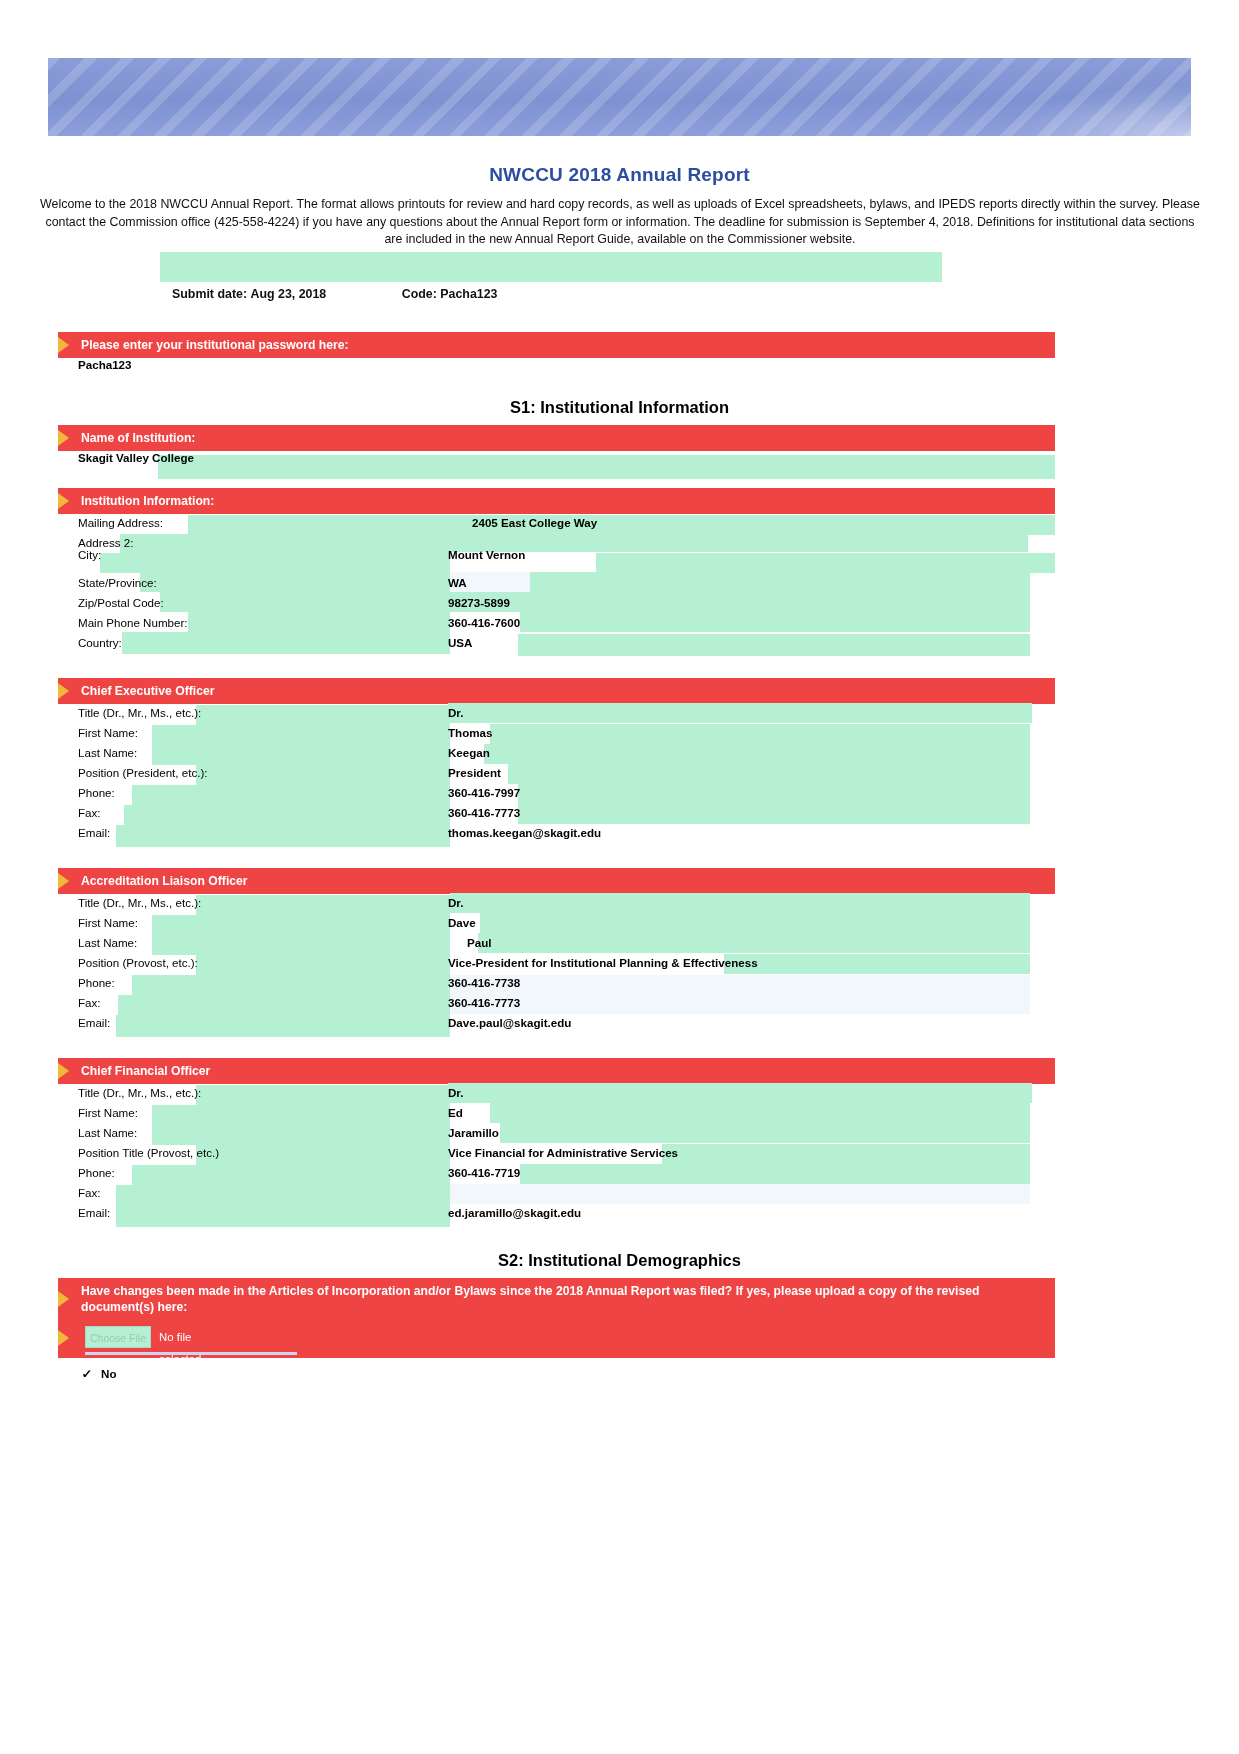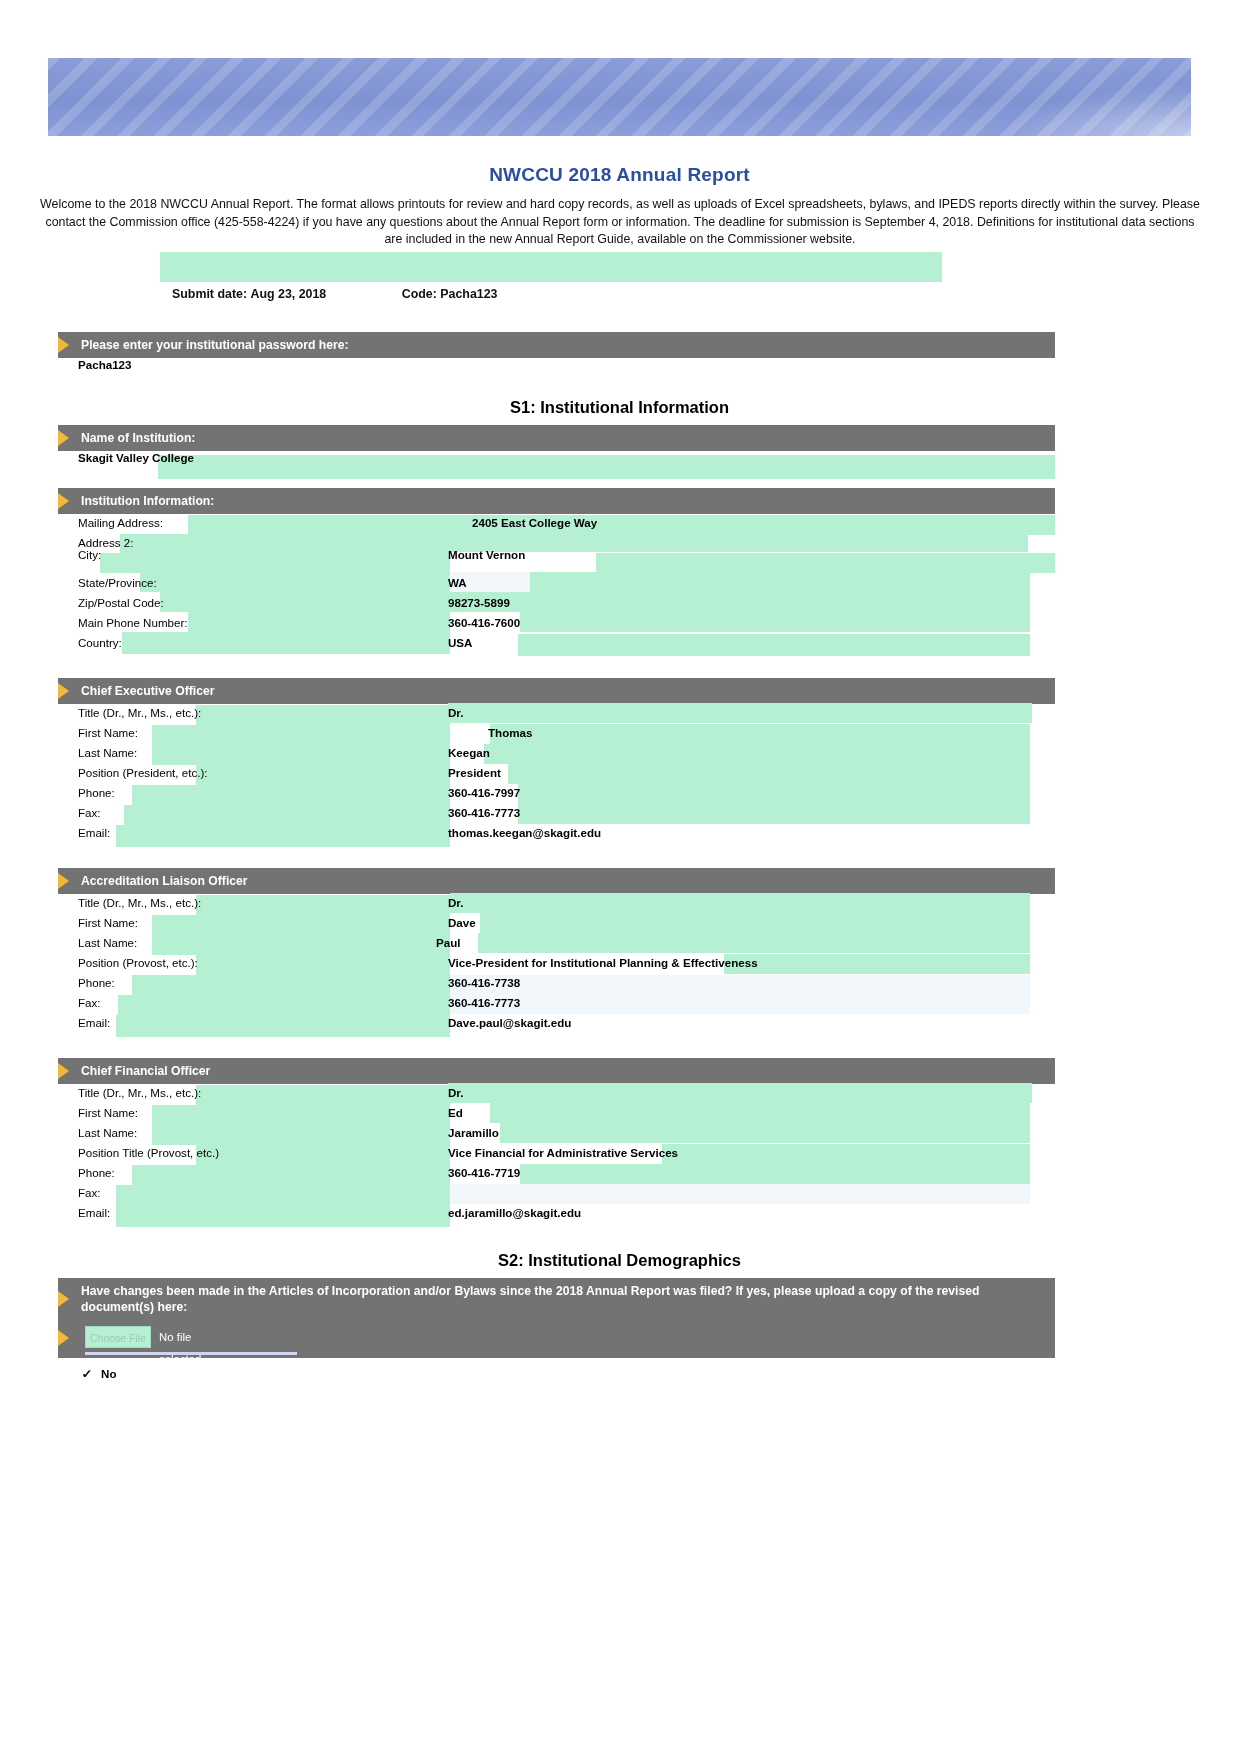--- a/index.html
+++ b/index.html
@@ -49,21 +49,21 @@
   .submitline{
     position:absolute; left:172px; top:287px; font-size:12.4px; color:#111;
   }
   .submitline .lbl{font-weight:bold;}
   .submitline .val{font-weight:bold;}
   .submitline .code{margin-left:72px;}
 
   
   .bar{
     position:absolute; left:55px; width:1000px;
-    background:#737373;
+    background:#ef4444;
     color:#ffffff;
     font-size:12.2px; font-weight:bold;
     box-sizing:border-box;
     padding:5px 10px 5px 26px;
     line-height:16px;
   }
   .bar:before{
     content:"";
     position:absolute; left:3px; top:50%; transform:translateY(-50%);
     width:0;height:0;
@@ -236,21 +236,21 @@
   <div class="hl" style="left:518px; top:804px; width:512px; height:20px;"></div>
   <div class="hl" style="left:116px; top:825px; width:334px; height:22px;"></div>
 
   <div id="ceo-rows">
       <div class="row" style="left: 0px; top: 703px; width: 1100px;">
         <div class="lab" style="left: 78px;">Title (Dr., Mr., Ms., etc.):</div>
         <div class="val" style="left: 448px;">Dr.</div>
       </div>
       <div class="row" style="left: 0px; top: 723px; width: 1100px;">
         <div class="lab" style="left: 78px;">First Name:</div>
-        <div class="val" style="left: 448px; margin-left: 40px;">Thomas</div>
+        <div class="val" style="left: 448px;">Thomas</div>
       </div>
       <div class="row" style="left: 0px; top: 743px; width: 1100px;">
         <div class="lab" style="left: 78px;">Last Name:</div>
         <div class="val" style="left: 448px;">Keegan</div>
       </div>
       <div class="row" style="left: 0px; top: 763px; width: 1100px;">
         <div class="lab" style="left: 78px;">Position (President, etc.):</div>
         <div class="val" style="left: 448px;">President</div>
       </div>
       <div class="row" style="left: 0px; top: 783px; width: 1100px;">
@@ -288,21 +288,21 @@
       <div class="row" style="left: 0px; top: 893px; width: 1100px;">
         <div class="lab" style="left: 78px;">Title (Dr., Mr., Ms., etc.):</div>
         <div class="val" style="left: 448px;">Dr.</div>
       </div>
       <div class="row" style="left: 0px; top: 913px; width: 1100px;">
         <div class="lab" style="left: 78px;">First Name:</div>
         <div class="val" style="left: 448px;">Dave</div>
       </div>
       <div class="row" style="left: 0px; top: 933px; width: 1100px;">
         <div class="lab" style="left: 78px;">Last Name:</div>
-        <div class="val" style="left: 436px;">Paul</div>
+        <div class="val" style="left: 451px; padding-left: 16px;">Paul</div>
       </div>
       <div class="row" style="left: 0px; top: 953px; width: 1100px;">
         <div class="lab" style="left: 78px;">Position (Provost, etc.):</div>
         <div class="val" style="left: 448px;">Vice-President for Institutional Planning &amp; Effectiveness</div>
       </div>
       <div class="row" style="left: 0px; top: 973px; width: 1100px;">
         <div class="lab" style="left: 78px;">Phone:</div>
         <div class="val" style="left: 448px;">360-416-7738</div>
       </div>
       <div class="row" style="left: 0px; top: 993px; width: 1100px;">

